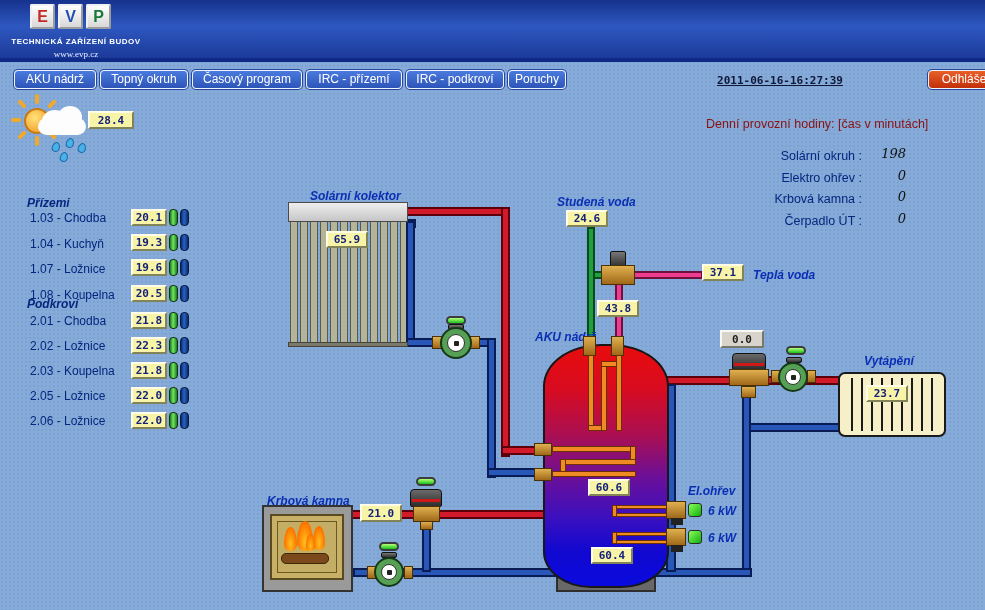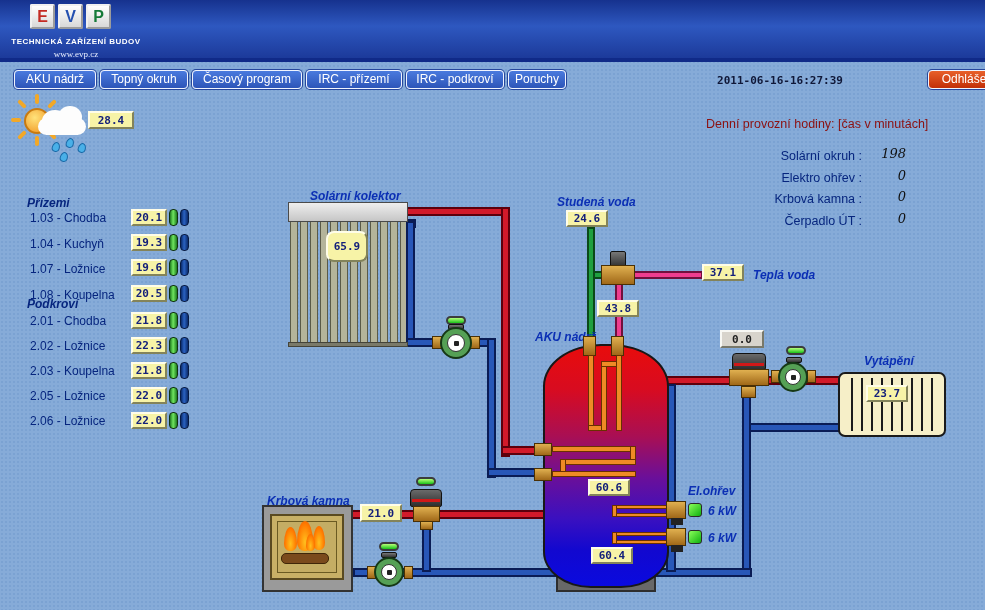--- a/index.html
+++ b/index.html
@@ -86,21 +86,21 @@
   <div class="p tile" style="left:86px;top:4px;color:#157a38;">P</div>
   <div class="p lg1" style="left:11px;top:37px;width:130px;text-align:center;">TECHNICKÁ ZAŘÍZENÍ BUDOV</div>
   <div class="p lg2" style="left:11px;top:49px;width:130px;text-align:center;font-family:Liberation Serif, serif;">www.evp.cz</div>
 
   <div class="p btn" style="left:14px;top:70px;width:82px;">AKU nádrž</div>
   <div class="p btn" style="left:100px;top:70px;width:88px;">Topný okruh</div>
   <div class="p btn" style="left:192px;top:70px;width:110px;">Časový program</div>
   <div class="p btn" style="left:306px;top:70px;width:96px;">IRC - přízemí</div>
   <div class="p btn" style="left:406px;top:70px;width:98px;">IRC - podkroví</div>
   <div class="p btn" style="left:508px;top:70px;width:58px;">Poruchy</div>
-  <div class="p ts" style="left:695px;top:74px;width:170px;text-align:center;">2011-06-16-16:27:39</div>
+  <div class="p ts" style="left:695px;top:74px;width:170px;text-align:center;text-decoration:underline;">2011-06-16-16:27:39</div>
   <div class="p btn red" style="left:928px;top:70px;width:82px;">Odhlášení</div>
 
   <div>
     <div class="p" style="left:24px;top:108px;width:26px;height:26px;border-radius:50%;background:radial-gradient(circle at 40% 35%,#ffe27a,#f0921e);border:2px solid #c87a10;"></div>
     <div class="sunray" style="left:35px;top:94px;"></div>
     <div class="sunray" style="left:35px;top:136px;"></div>
     <div class="sunray" style="left:14px;top:115px;transform:rotate(90deg);"></div>
     <div class="sunray" style="left:56px;top:115px;transform:rotate(90deg);"></div>
     <div class="sunray" style="left:20px;top:99px;transform:rotate(-45deg);"></div>
     <div class="sunray" style="left:50px;top:99px;transform:rotate(45deg);"></div>
@@ -209,21 +209,21 @@
   <div class="p pb" style="left:353px;top:568px;width:399px;height:9px;"></div>
   <div class="p pb" style="left:666px;top:384px;width:10px;height:188px;"></div>
 
   <div class="p pr" style="left:350px;top:510px;width:196px;height:9px;"></div>
   <div class="p pb" style="left:422px;top:524px;width:9px;height:48px;"></div>
 
   <div class="p lbl" style="left:310px;top:189px;">Solární kolektor</div>
   <div class="p collector-top" style="left:288px;top:202px;width:120px;height:20px;z-index:2;"></div>
   <div class="p tubes" style="left:290px;top:222px;width:116px;height:120px;z-index:2;"></div>
   <div class="p" style="left:288px;top:342px;width:120px;height:5px;background:#7a7a6a;border:1px solid #44443a;z-index:2;"></div>
-  <div class="p vbox" style="left:326px;top:231px;width:42px;height:31px;z-index:5;border-radius:8px;">65.9</div>
+  <div class="p vbox" style="left:326px;top:231px;width:42px;height:17px;z-index:5;">65.9</div>
 
   <div class="p led" style="left:446px;top:316px;width:20px;height:9px;z-index:2;"></div>
   <div class="p cap" style="left:448px;top:324px;width:16px;height:6px;z-index:2;"></div>
   <div class="p brass" style="left:432px;top:336px;width:10px;height:13px;z-index:2;"></div>
   <div class="p brass" style="left:470px;top:336px;width:10px;height:13px;z-index:2;"></div>
   <div class="p pump" style="left:440px;top:327px;width:32px;height:32px;z-index:2;">
       <div class="pumpin"></div>
       <div class="pumpdot"></div>
     </div>
 

